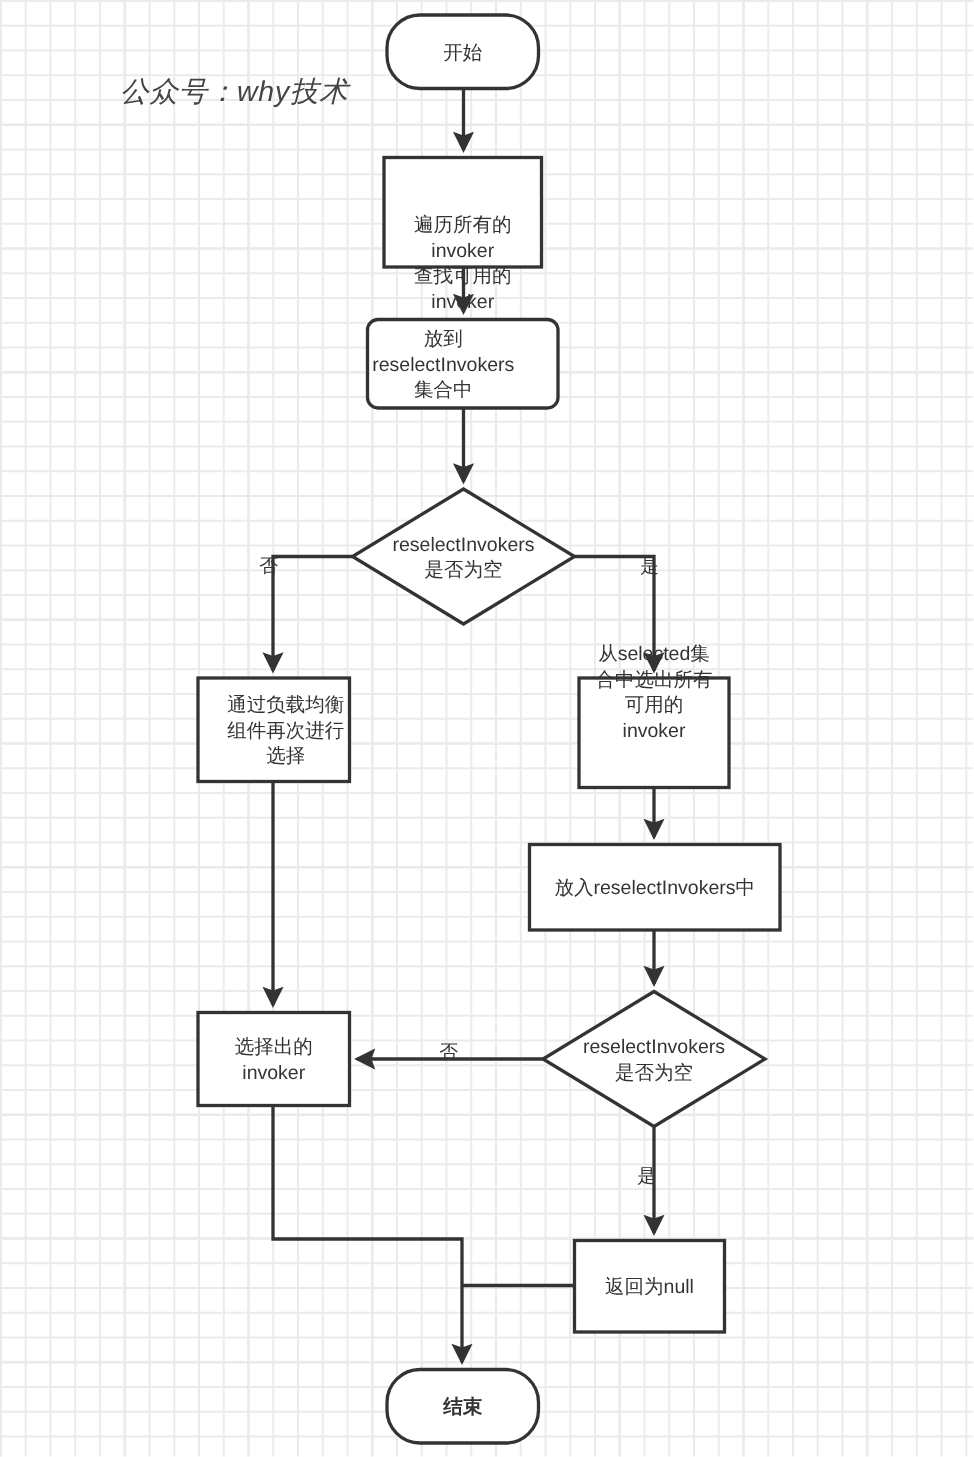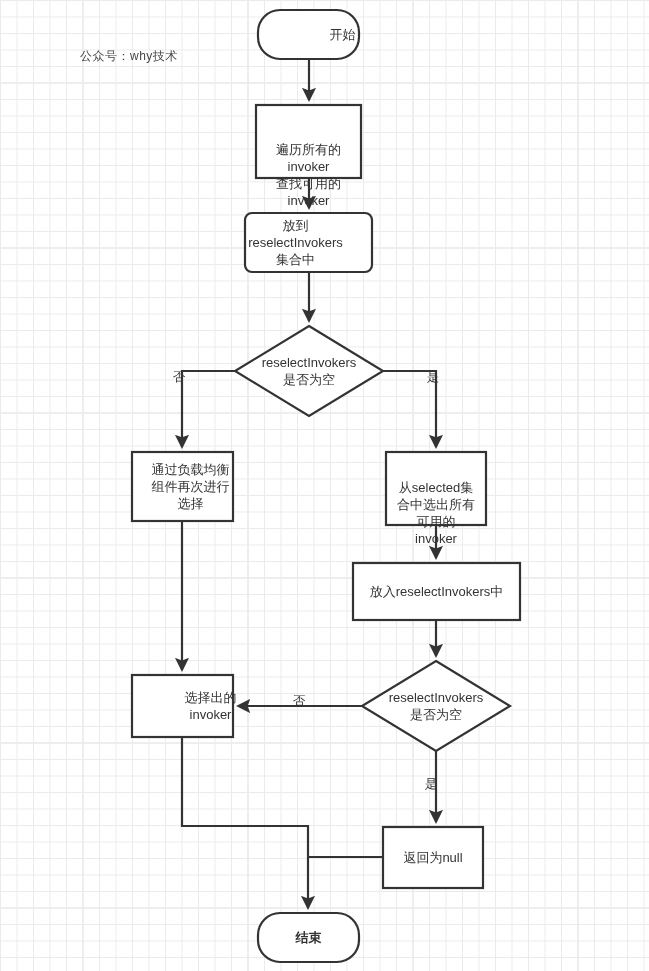--- a/index.html
+++ b/index.html
@@ -44,22 +44,23 @@
   .edge-label {
     position: absolute;
     color: #333333;
     font-size: 12.5px;
     line-height: 14px;
     text-align: center;
   }
   .watermark {
     position: absolute;
     color: #444444;
-    font-size: 12px;
+    font-size: 19px;
     letter-spacing: 0.5px;
+    font-style: italic;
   }
 </style>
 </head>
 <body>
 
 <div id="canvas">
 
   <svg id="flow-svg" viewBox="0 0 649 971" xmlns="http://www.w3.org/2000/svg">
     <defs>
       <marker id="arrow" viewBox="0 0 12 12" refX="9.5" refY="6" markerWidth="7" markerHeight="7" orient="auto-start-reverse">
@@ -112,49 +113,49 @@
       <path d="M 182 521 L 182 670" marker-end="url(#arrow)"></path>
 
       <path d="M 182 737 L 182 826 L 308 826 L 308 908" marker-end="url(#arrow)"></path>
 
       <path d="M 383 857 L 308 857"></path>
     </g>
   </svg>
 
   <div class="watermark" style="left:80px; top:48px;">公众号：why技术</div>
 
-  <div class="node-label" style="left:258px; top:10px; width:101px; height:49px;padding-left:34px;">开始</div>
+  <div class="node-label" style="left:258px; top:10px; width:101px; height:49px;">开始</div>
 
   <div class="node-label" style="left:256px; top:105px; width:105px; height:73px;margin-top:33px;">遍历所有的
 invoker
 查找可用的
 invoker</div>
 
   <div class="node-label" style="left:245px; top:213px; width:101px; height:59px;">放到
 reselectInvokers
 集合中</div>
 
   <div class="node-label" style="left:235px; top:348px; width:148px; height:46px;">reselectInvokers
 是否为空</div>
 
   <div class="node-label" style="left:132px; top:452px; width:117px; height:69px;">通过负载均衡
 组件再次进行
 选择</div>
 
-  <div class="node-label" style="left:386px; top:476px; width:100px; height:73px;">从selected集
+  <div class="node-label" style="left:386px; top:424px; width:100px; height:73px;">从selected集
 合中选出所有
 可用的
 invoker</div>
 
   <div class="node-label" style="left:353px; top:563px; width:167px; height:57px;border-radius:22px;">放入reselectInvokers中</div>
 
   <div class="node-label" style="left:362px; top:683px; width:148px; height:46px;">reselectInvokers
 是否为空</div>
 
-  <div class="node-label" style="left:132px; top:675px; width:101px; height:62px;padding-left:28px;">选择出的
+  <div class="node-label" style="left:132px; top:675px; width:101px; height:62px;">选择出的
 invoker</div>
 
   <div class="node-label" style="left:383px; top:827px; width:100px; height:61px;">返回为null</div>
 
   <div class="node-label" style="left:258px; top:913px; width:101px; height:49px;font-weight:bold;">结束</div>
 
   <div class="edge-label" style="left:170px; top:370px; width:18px;">否</div>
 
   <div class="edge-label" style="left:424px; top:370px; width:18px;">是</div>
 

